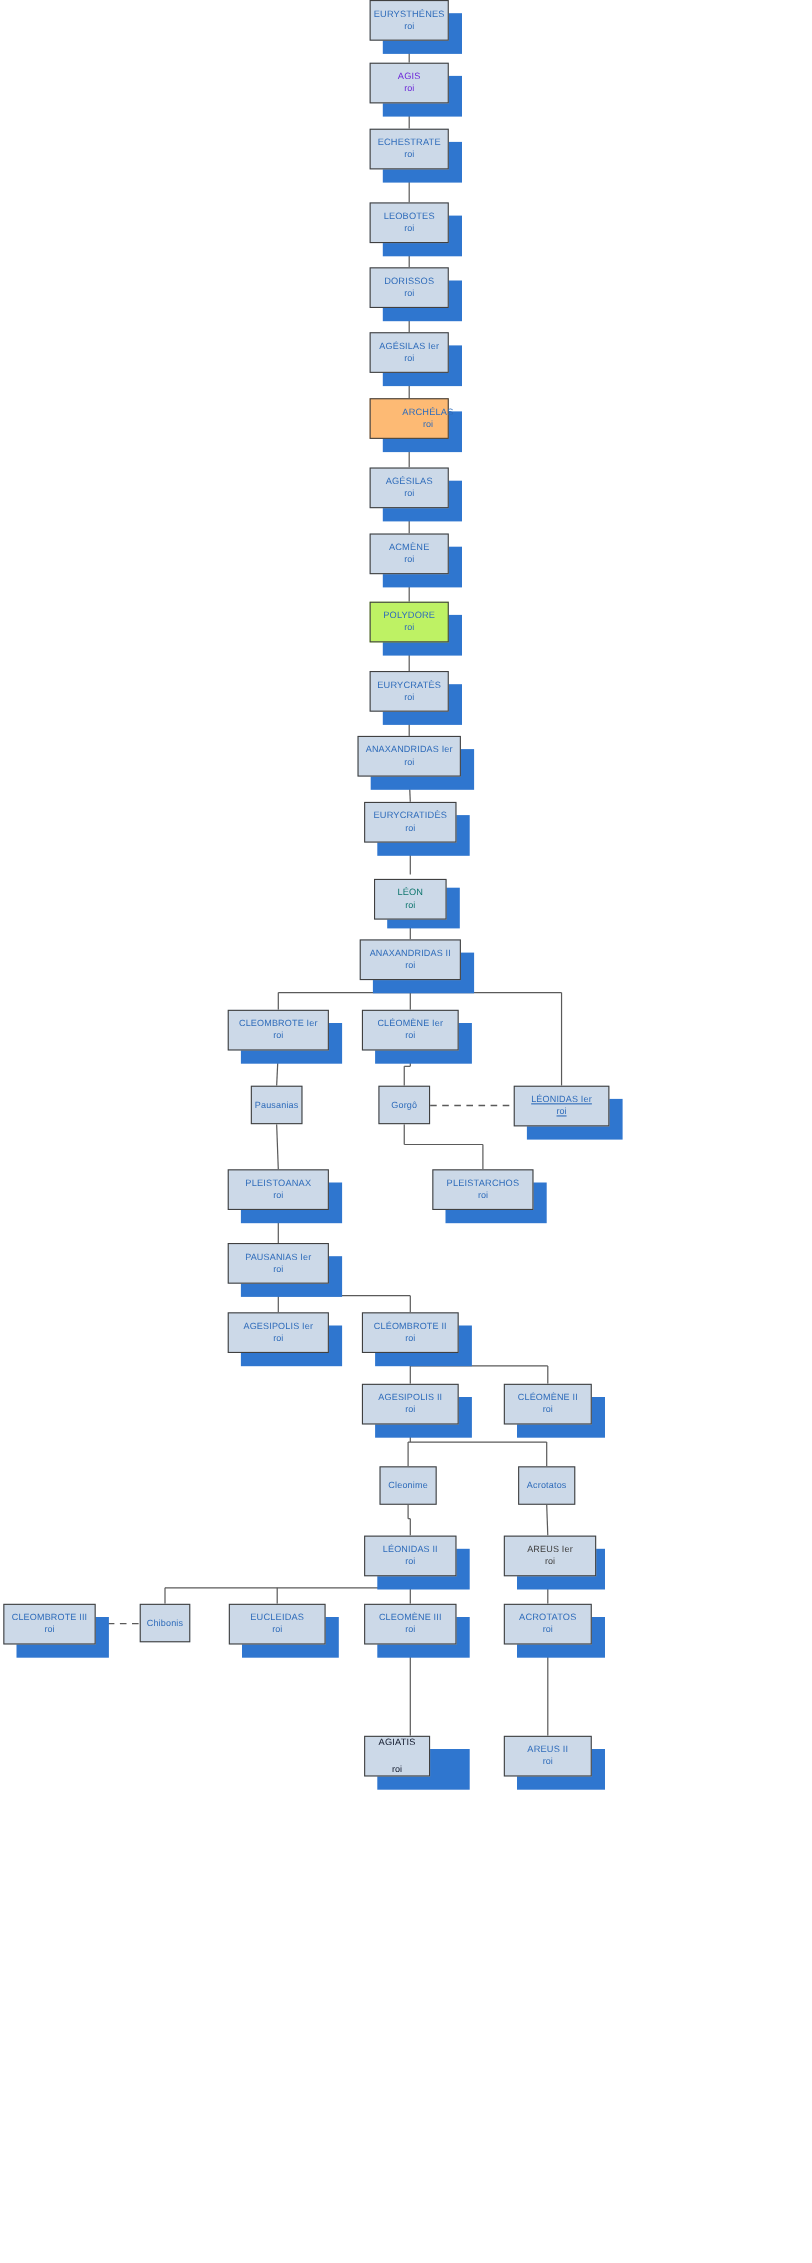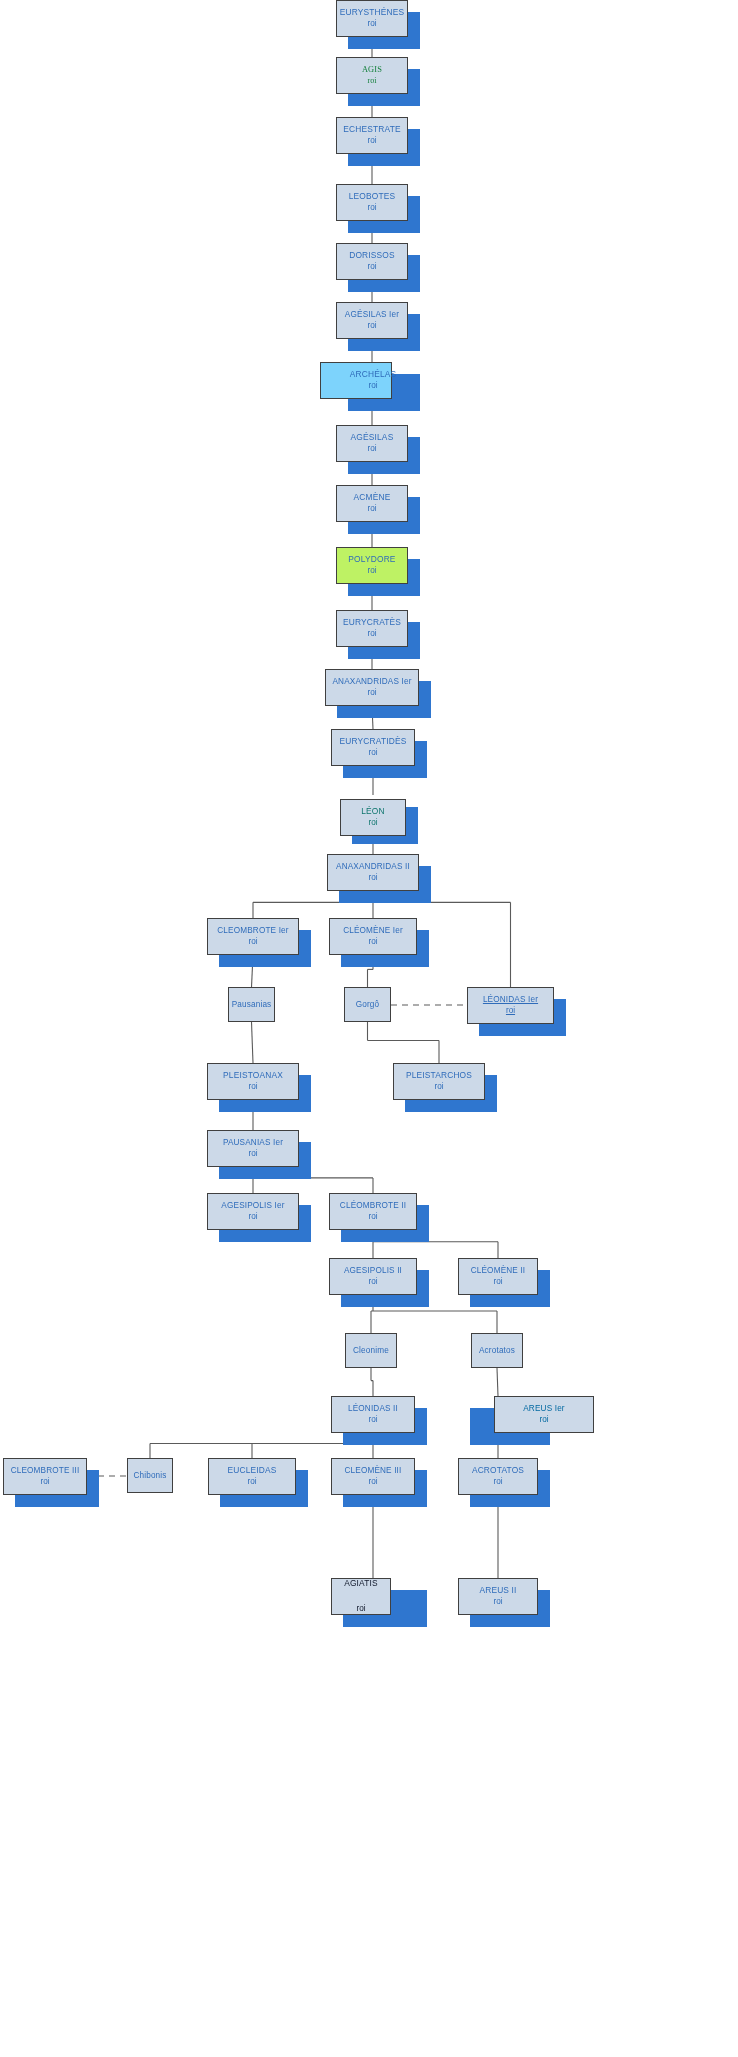--- a/index.html
+++ b/index.html
@@ -135,41 +135,41 @@
     <div class="shadow" style="left: 15px; top: 1470px; width: 84px; height: 37px; background: rgb(47, 118, 207);"></div>
     <div class="shadow" style="left: 220px; top: 1470px; width: 88px; height: 37px; background: rgb(47, 118, 207);"></div>
     <div class="shadow" style="left: 343px; top: 1470px; width: 84px; height: 37px; background: rgb(47, 118, 207);"></div>
     <div class="shadow" style="left: 470px; top: 1470px; width: 80px; height: 37px; background: rgb(47, 118, 207);"></div>
     <div class="shadow" style="left: 343px; top: 1590px; width: 84px; height: 37px; background: rgb(47, 118, 207);"></div>
     <div class="shadow" style="left: 470px; top: 1590px; width: 80px; height: 37px; background: rgb(47, 118, 207);"></div>
     <div class="node" style="left: 336px; top: 0px; width: 72px; height: 37px; background: rgb(204, 217, 232); border-color: rgb(64, 64, 64); color: rgb(47, 108, 186);">
       <div class="nm">EURYSTHÉNES</div>
       <div class="rl">roi</div>
     </div>
-    <div class="node" style="left: 336px; top: 57px; width: 72px; height: 37px; background: rgb(204, 217, 232); border-color: rgb(64, 64, 64); color: #15803d; font-family: Liberation Serif, serif;">
+    <div class="node" style="left: 336px; top: 57px; width: 72px; height: 37px; background: rgb(204, 217, 232); border-color: rgb(64, 64, 64); color: #6d28d9;">
       <div class="nm">AGIS</div>
       <div class="rl">roi</div>
     </div>
     <div class="node" style="left: 336px; top: 117px; width: 72px; height: 37px; background: rgb(204, 217, 232); border-color: rgb(64, 64, 64); color: rgb(47, 108, 186);">
       <div class="nm">ECHESTRATE</div>
       <div class="rl">roi</div>
     </div>
     <div class="node" style="left: 336px; top: 184px; width: 72px; height: 37px; background: rgb(204, 217, 232); border-color: rgb(64, 64, 64); color: rgb(47, 108, 186);">
       <div class="nm">LEOBOTES</div>
       <div class="rl">roi</div>
     </div>
     <div class="node" style="left: 336px; top: 243px; width: 72px; height: 37px; background: rgb(204, 217, 232); border-color: rgb(64, 64, 64); color: rgb(47, 108, 186);">
       <div class="nm">DORISSOS</div>
       <div class="rl">roi</div>
     </div>
     <div class="node small" style="left: 336px; top: 302px; width: 72px; height: 37px; background: rgb(204, 217, 232); border-color: rgb(64, 64, 64); color: rgb(47, 108, 186);">
       <div class="nm">AGÉSILAS Ier</div>
       <div class="rl">roi</div>
     </div>
-    <div class="node" style="left: 320px; top: 362px; width: 72px; height: 37px; background: #7dd3fc; border-color: rgb(64, 64, 64); color: rgb(47, 108, 186); padding-left: 34px;">
+    <div class="node" style="left: 336px; top: 362px; width: 72px; height: 37px; background: #fdba74; border-color: rgb(64, 64, 64); color: rgb(47, 108, 186); padding-left: 34px;">
       <div class="nm">ARCHÉLAS</div>
       <div class="rl">roi</div>
     </div>
     <div class="node" style="left: 336px; top: 425px; width: 72px; height: 37px; background: rgb(204, 217, 232); border-color: rgb(64, 64, 64); color: rgb(47, 108, 186);">
       <div class="nm">AGÉSILAS</div>
       <div class="rl">roi</div>
     </div>
     <div class="node" style="left: 336px; top: 485px; width: 72px; height: 37px; background: rgb(204, 217, 232); border-color: rgb(64, 64, 64); color: rgb(47, 108, 186);">
       <div class="nm">ACMÈNE</div>
       <div class="rl">roi</div>
@@ -247,21 +247,21 @@
     <div class="node small" style="left: 345px; top: 1333px; width: 52px; height: 35px; background: rgb(204, 217, 232); border-color: rgb(64, 64, 64); color: rgb(47, 108, 186);">
       <div class="nm">Cleonime</div>
     </div>
     <div class="node small" style="left: 471px; top: 1333px; width: 52px; height: 35px; background: rgb(204, 217, 232); border-color: rgb(64, 64, 64); color: rgb(47, 108, 186);">
       <div class="nm">Acrotatos</div>
     </div>
     <div class="node small" style="left: 331px; top: 1396px; width: 84px; height: 37px; background: rgb(204, 217, 232); border-color: rgb(64, 64, 64); color: rgb(47, 108, 186);">
       <div class="nm">LÉONIDAS II</div>
       <div class="rl">roi</div>
     </div>
-    <div class="node small" style="left: 458px; top: 1396px; width: 100px; height: 37px; background: rgb(204, 217, 232); border-color: rgb(64, 64, 64); color: #0369a1; margin-left: 36px;">
+    <div class="node small" style="left: 458px; top: 1396px; width: 84px; height: 37px; background: rgb(204, 217, 232); border-color: rgb(64, 64, 64); color: #404040;">
       <div class="nm">AREUS Ier</div>
       <div class="rl">roi</div>
     </div>
     <div class="node small" style="left: 3px; top: 1458px; width: 84px; height: 37px; background: rgb(204, 217, 232); border-color: rgb(64, 64, 64); color: rgb(47, 108, 186);">
       <div class="nm">CLEOMBROTE III</div>
       <div class="rl">roi</div>
     </div>
     <div class="node small" style="left: 127px; top: 1458px; width: 46px; height: 35px; background: rgb(204, 217, 232); border-color: rgb(64, 64, 64); color: rgb(47, 108, 186);">
       <div class="nm">Chibonis</div>
     </div>

